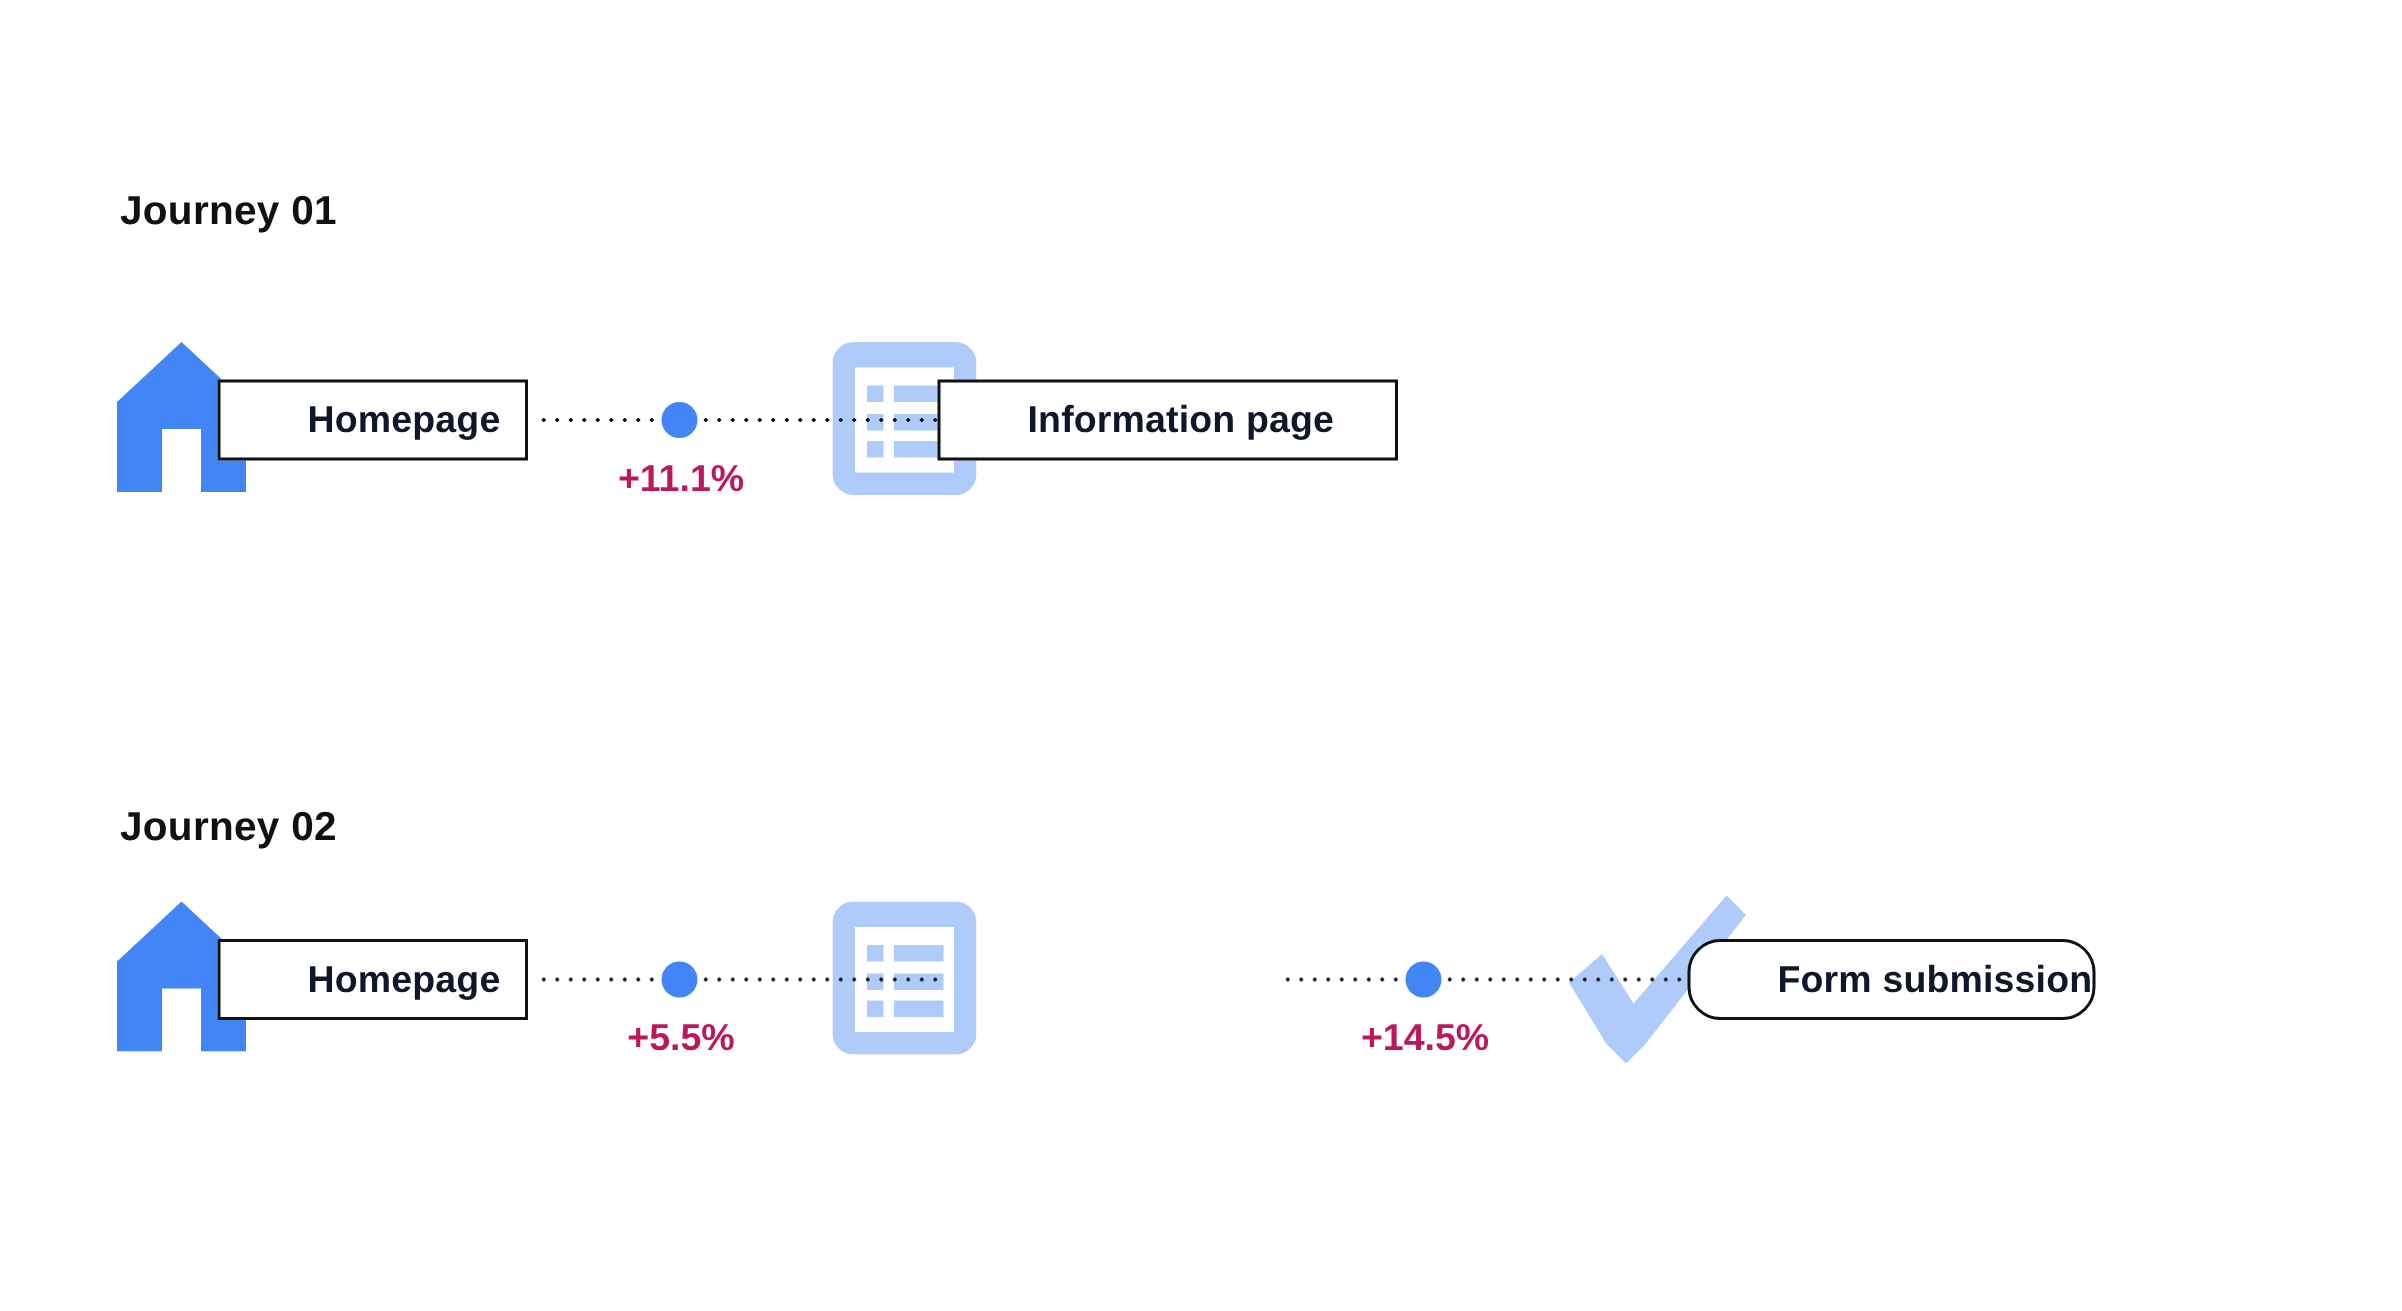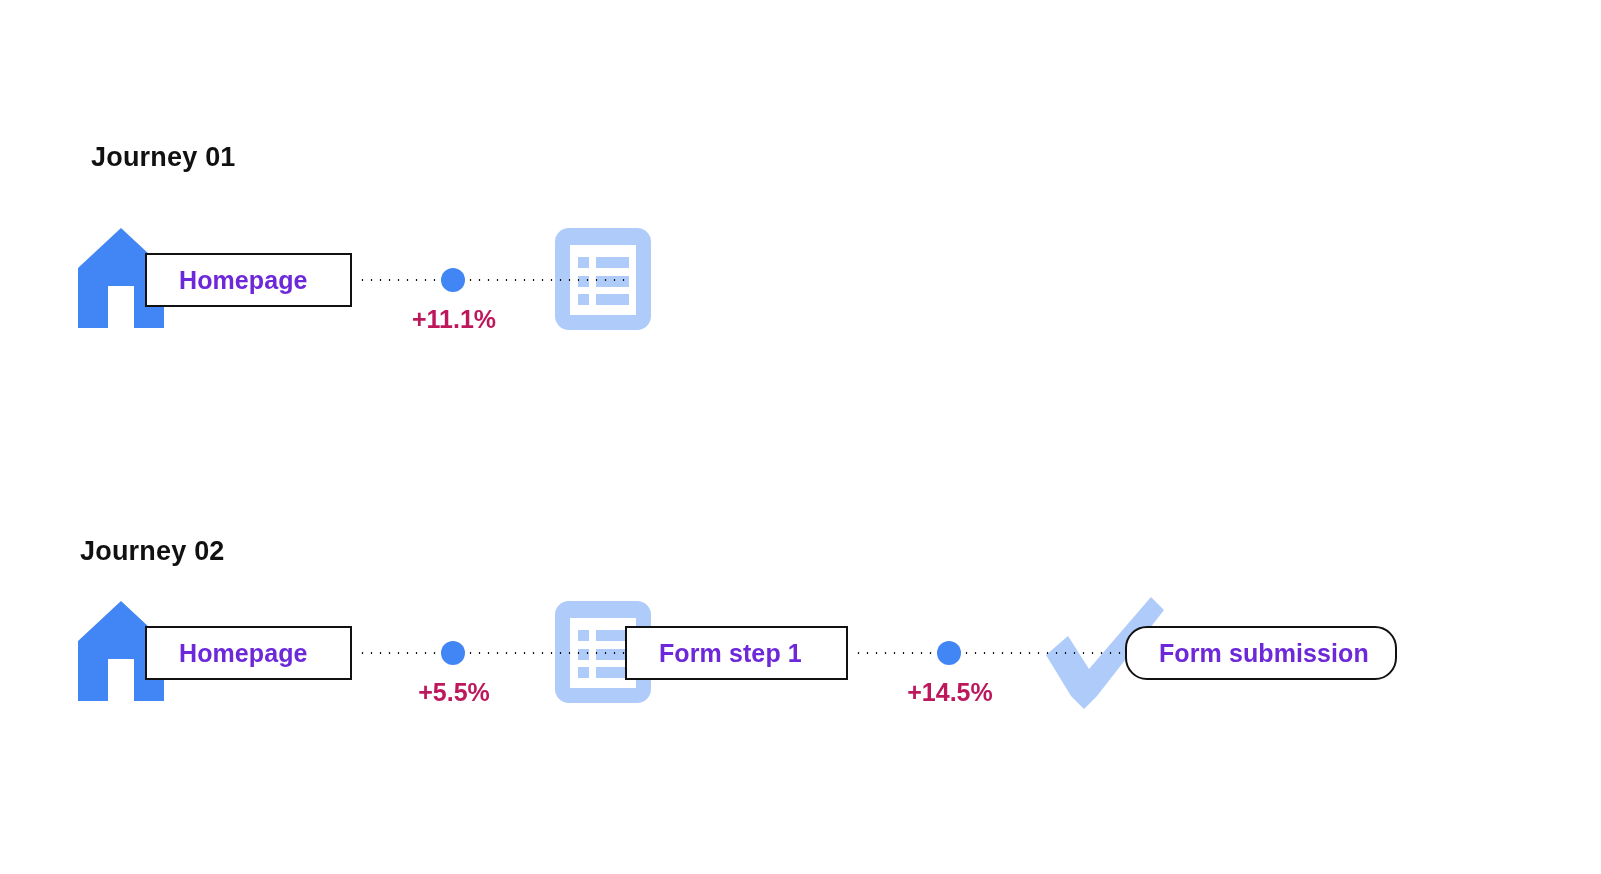--- a/index.html
+++ b/index.html
@@ -66,24 +66,25 @@
     border: 2px solid #111111;
     height: 54px;
     display: flex;
     align-items: center;
     z-index: 5;
   }
   .node-box .node-label {
     font-family: "Liberation Sans", sans-serif;
     font-weight: bold;
     font-size: 25px;
-    color: #6d28d9;
+    color: #0f172a;
     white-space: nowrap;
     padding-left: 32px;
     letter-spacing: 0.1px;
+    margin-left: 26px;
   }
 
   
   .connector {
     position: absolute;
     height: 4px;
     z-index: 2;
     background-image: radial-gradient(circle closest-side, #111111 55%, rgba(0,0,0,0) 56%);
     background-size: 9px 4px;
     background-repeat: repeat-x;
@@ -105,21 +106,21 @@
     white-space: nowrap;
     transform: translateX(-50%);
     z-index: 4;
   }
 </style>
 </head>
 <body>
 
 <div id="canvas">
 
-  <div class="journey-title" style="left:80px; top:142px;margin-left:11px;">Journey 01</div>
+  <div class="journey-title" style="left:80px; top:125px;">Journey 01</div>
 
   <div class="house-icon" style="left:78px; top:228px;">
     <svg width="86" height="100" viewBox="0 0 86 100" xmlns="http://www.w3.org/2000/svg">
       <path d="M43 0 L86 40 L86 100 L56 100 L56 58 L30 58 L30 100 L0 100 L0 40 Z" fill="#4285F4"></path>
     </svg>
   </div>
 
   <div class="node-box" style="left:145px; top:253px; width:207px;">
     <span class="node-label">Homepage</span>
   </div>
@@ -134,20 +135,23 @@
       <rect x="15" y="17" width="66" height="70" fill="#ffffff"></rect>
       <rect x="23" y="29" width="11" height="11" fill="#AECBFA"></rect>
       <rect x="41" y="29" width="33" height="11" fill="#AECBFA"></rect>
       <rect x="23" y="48" width="11" height="11" fill="#AECBFA"></rect>
       <rect x="41" y="48" width="33" height="11" fill="#AECBFA"></rect>
       <rect x="23" y="66" width="11" height="11" fill="#AECBFA"></rect>
       <rect x="41" y="66" width="33" height="11" fill="#AECBFA"></rect>
     </svg>
   </div>
 
+  <div class="node-box" style="left:625px; top:253px; width:307px;">
+    <span class="node-label">Information page</span>
+  </div>
 
   <div class="journey-title" style="left:80px; top:536px;">Journey 02</div>
 
   <div class="house-icon" style="left:78px; top:601px;">
     <svg width="86" height="100" viewBox="0 0 86 100" xmlns="http://www.w3.org/2000/svg">
       <path d="M43 0 L86 40 L86 100 L56 100 L56 58 L30 58 L30 100 L0 100 L0 40 Z" fill="#4285F4"></path>
     </svg>
   </div>
 
   <div class="node-box" style="left:145px; top:626px; width:207px;">
@@ -164,23 +168,20 @@
       <rect x="15" y="17" width="66" height="70" fill="#ffffff"></rect>
       <rect x="23" y="29" width="11" height="11" fill="#AECBFA"></rect>
       <rect x="41" y="29" width="33" height="11" fill="#AECBFA"></rect>
       <rect x="23" y="48" width="11" height="11" fill="#AECBFA"></rect>
       <rect x="41" y="48" width="33" height="11" fill="#AECBFA"></rect>
       <rect x="23" y="66" width="11" height="11" fill="#AECBFA"></rect>
       <rect x="41" y="66" width="33" height="11" fill="#AECBFA"></rect>
     </svg>
   </div>
 
-  <div class="node-box" style="left:625px; top:626px; width:223px;">
-    <span class="node-label">Form step 1</span>
-  </div>
 
   <div class="connector" style="left:854px; top:651px; width:272px;"></div>
   <div class="connector-dot" style="left:937px; top:641px; background:#4285F4;"></div>
   <div class="delta-label" style="left:950px; top:678px;">+14.5%</div>
 
   <div class="check-icon" style="left:1046px; top:597px;">
     <svg width="118" height="112" viewBox="0 0 118 112" xmlns="http://www.w3.org/2000/svg">
       <path d="M105 0 L118 13 L51 99 L38 112 L25 99 L0 58 L22 39 L43 72 Z" fill="#AECBFA"></path>
     </svg>
   </div>

